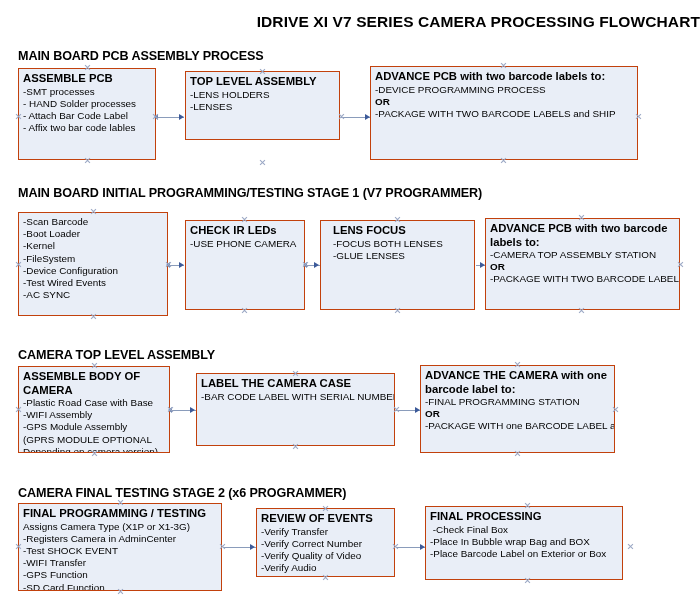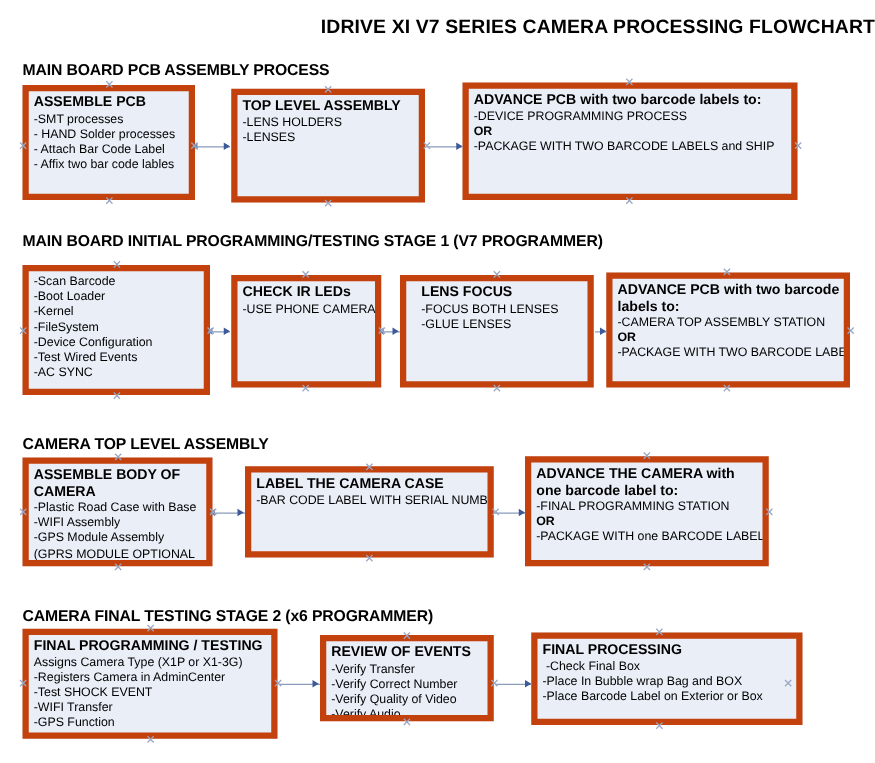--- a/index.html
+++ b/index.html
@@ -31,21 +31,21 @@
     font-size: 12.6px;
     font-weight: bold;
     color: #000000;
     white-space: nowrap;
     letter-spacing: -0.1px;
   }
   .node {
     position: absolute;
     box-sizing: border-box;
     background: #e9eef7;
-    border: 5px solid #c2410c;
+    border: 1px solid #c2410c;
     padding: 3px 3px 2px 4px;
     overflow: hidden;
   }
   .node-title {
     font-size: 11.3px;
     font-weight: bold;
     color: #000000;
     line-height: 13.5px;
     margin-bottom: 0px;
     white-space: pre-line;
@@ -109,21 +109,21 @@
   <div class="section-header" style="left:18px; top:49px;">MAIN BOARD PCB ASSEMBLY PROCESS</div>
 
   <div class="node" style="left:18px; top:68px; width:138px; height:92px;">
     <div class="node-title">ASSEMBLE PCB</div>
     <div class="node-line">-SMT processes</div>
     <div class="node-line">- HAND Solder processes</div>
     <div class="node-line">- Attach Bar Code Label</div>
     <div class="node-line">- Affix two bar code lables</div>
   </div>
 
-  <div class="node" style="left:185px; top:71px; width:155px; height:91px;">
+  <div class="node" style="left:185px; top:71px; width:155px; height:69px;">
     <div class="node-title">TOP LEVEL ASSEMBLY</div>
     <div class="node-line">-LENS HOLDERS</div>
     <div class="node-line">-LENSES</div>
   </div>
 
   <div class="node" style="left:370px; top:66px; width:268px; height:94px;">
     <div class="node-title">ADVANCE PCB with two barcode labels to:</div>
     <div class="node-line">-DEVICE PROGRAMMING PROCESS</div>
     <div class="node-line bold">OR</div>
     <div class="node-line">-PACKAGE WITH TWO BARCODE LABELS and SHIP</div>
@@ -248,21 +248,21 @@
   </div>
 
   <div class="node" style="left:256px; top:508px; width:139px; height:69px;">
     <div class="node-title">REVIEW OF EVENTS</div>
     <div class="node-line">-Verify Transfer</div>
     <div class="node-line">-Verify Correct Number</div>
     <div class="node-line">-Verify Quality of Video</div>
     <div class="node-line">-Verify Audio</div>
   </div>
 
-  <div class="node" style="left:425px; top:506px; width:217px; height:74px;">
+  <div class="node" style="left:425px; top:506px; width:198px; height:74px;">
     <div class="node-title">FINAL PROCESSING</div>
     <div class="node-line"> -Check Final Box</div>
     <div class="node-line">-Place In Bubble wrap Bag and BOX</div>
     <div class="node-line">-Place Barcode Label on Exterior or Box</div>
   </div>
 
   <div class="handle" style="left:15px; top:543px;"></div>
   <div class="handle" style="left:117px; top:499px;"></div>
   <div class="handle" style="left:117px; top:588px;"></div>
   <div class="conn" style="left:223px; top:547px; width:33px;"></div>

